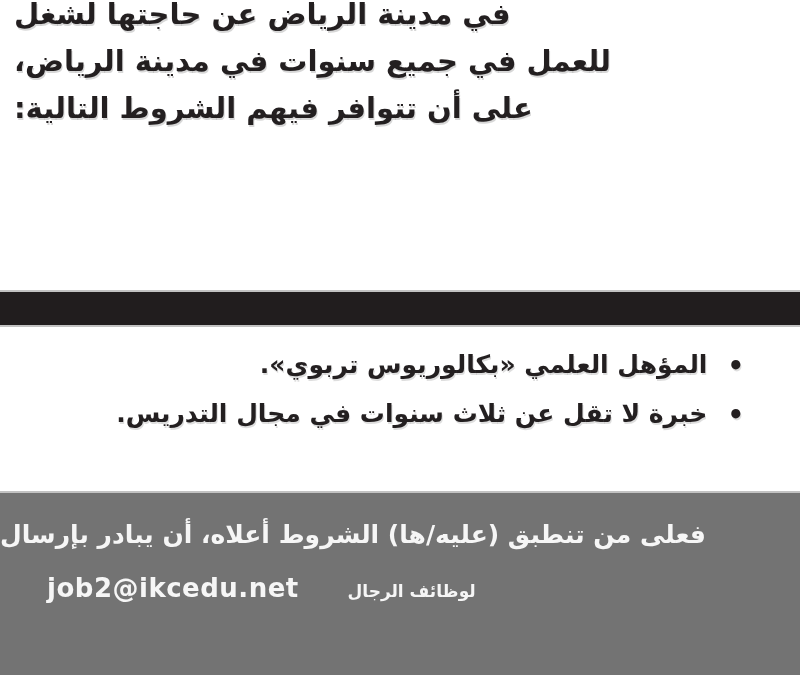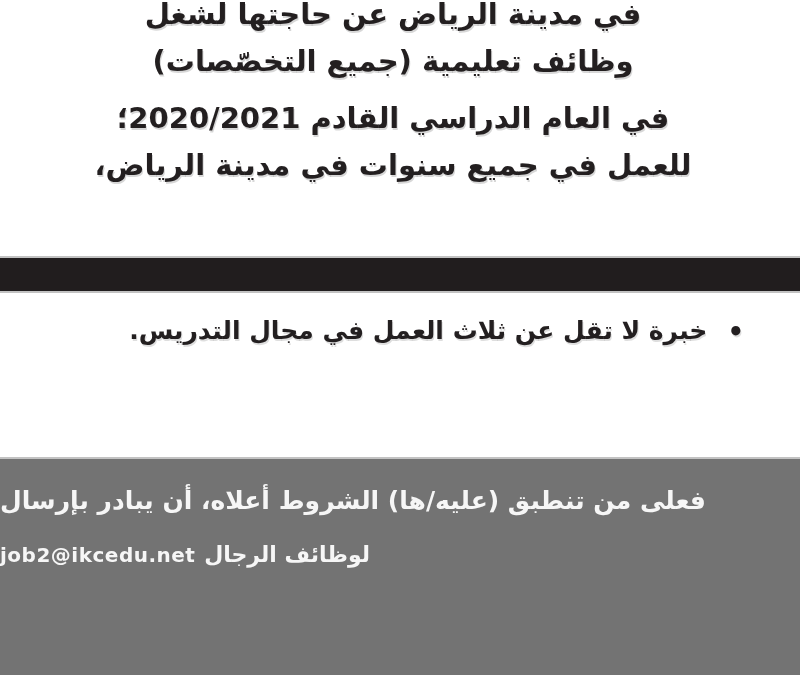--- a/index.html
+++ b/index.html
@@ -7,24 +7,24 @@
   body {
     background: #ffffff;
     font-family: "DejaVu Sans", sans-serif;
     font-weight: bold;
     overflow: hidden;
   }
   .ad { width: 800px; height: 675px; overflow: hidden; position: relative; }
 
   
   .intro {
-    height: 256px;
-    padding: 0 40px 0 26px;
+    height: 290px;
+    padding: 0 40px 0 14px;
     direction: rtl;
-    text-align: center;
+    text-align: left;
     color: #231f20;
     font-size: 29px;
     overflow: hidden;
   }
   .intro-line {
     line-height: 47px;
     white-space: nowrap;
     text-shadow: 1px 2px 0 rgba(35,31,32,0.18);
   }
   .intro-line.first { margin-top: -9px; }
@@ -75,46 +75,49 @@
   }
   .footer-line {
     line-height: 47px;
     white-space: nowrap;
   }
   .email-row {
     margin-top: 7px;
     line-height: 46px;
     white-space: nowrap;
   }
-  .email-label { font-size: 22px; }
+  .email-label { font-size: 17px; margin-left: 40px; }
   .email-address {
-    font-size: 20px;
+    font-size: 26px;
     letter-spacing: 0.5px;
     unicode-bidi: embed;
     direction: ltr;
+    margin-left: 47px;
   }
 </style>
 </head>
 <body>
 
 <div class="ad">
 
   <section class="intro">
     <div class="intro-line first">في مدينة الرياض عن حاجتها لشغل</div>
-    <div class="intro-line">وظائف تعليمية (جميع التخصّصات)</div>
-    <div class="intro-line year-gap">في العام الدراسي القادم 2020/2021؛</div>
     <div class="intro-line">للعمل في جميع سنوات في مدينة الرياض،</div>
+    <div class="intro-line">على أن تتوافر فيهم الشروط التالية:</div>
   </section>
 
   <div class="band"></div>
 
   <section class="reqs">
     <ul>
       <li>
-        <span class="dot">•</span><span>خبرة لا تقل عن ثلاث العمل في مجال التدريس.</span>
+        <span class="dot">•</span><span>المؤهل العلمي «بكالوريوس تربوي».</span>
+      </li>
+      <li>
+        <span class="dot">•</span><span>خبرة لا تقل عن ثلاث سنوات في مجال التدريس.</span>
       </li>
     </ul>
   </section>
 
   <section class="footer">
     <div class="footer-line">فعلى من تنطبق (عليه/ها) الشروط أعلاه، أن يبادر بإرسال</div>
     <div class="email-row">
       <span class="email-label">لوظائف الرجال</span>
       <span class="email-address">job2@ikcedu.net</span>
     </div>

